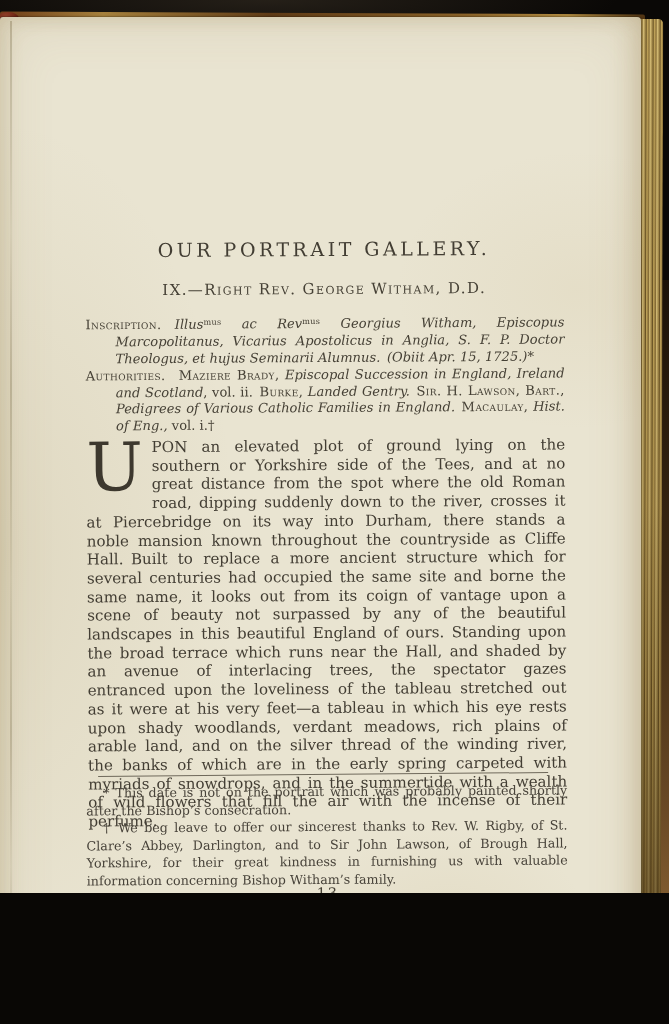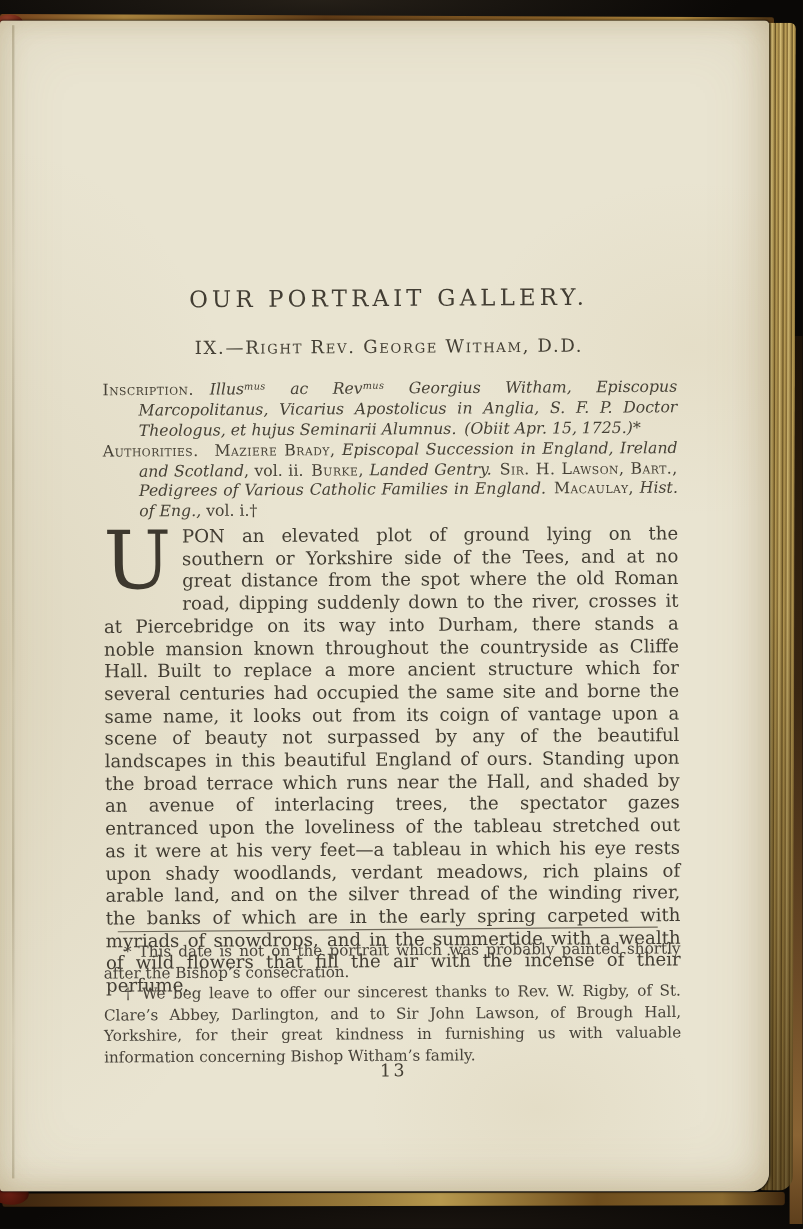--- a/index.html
+++ b/index.html
@@ -1,17 +1,17 @@
 <!DOCTYPE html>
 <html style="--paper: #e9e4d1; --ink: #423d33; --background: #0a0806; --gilt-light: #d8c078; --gilt-dark: #6b5526; --leather: #6b4a26; --knob-red: #6d2414;"><head>
 <meta charset="utf-8">
 <style>
   html,body { margin:0; padding:0; background:#090705; }
   .stage {
-    position:relative; width:669px; height:1024px; overflow:hidden;
+    position:relative; width:669px; height:893px; overflow:hidden;
     background:
       radial-gradient(500px 60px at 40% 0%, rgba(40,34,26,0.9), rgba(10,8,6,0) 70%),
       radial-gradient(500px 60px at 55% 100%, rgba(30,24,18,0.8), rgba(10,8,6,0) 70%),
       #0a0806;
     font-family:"DejaVu Serif","Liberation Serif",serif;
     color:var(--ink,#3e3a31);
   }
   
   .edge-top { position:absolute; left:0; top:13px; width:645px; height:8px; border-radius:2px;
     background:linear-gradient(90deg,#6e3c18,#a5803c 16%,#5e3a16 42%,#8a6228 72%,#b08a40 88%,#4e3212);
@@ -54,21 +54,21 @@
   .title { position:absolute; top:221px; left:85px; width:480px; margin:0; text-align:center;
     font-size:19px; font-weight:normal; letter-spacing:3.5px; color:#423d33; }
   .subtitle { position:absolute; top:263px; left:85px; width:480px; margin:0; text-align:center;
     font-size:15px; font-weight:normal; letter-spacing:1.4px; color:#454035; }
   .subtitle .run-sc { letter-spacing:1.4px; }
   .biblio { position:absolute; top:296px; left:86px; width:479px;
     font-size:13.1px; line-height:16.9px; text-align:justify; color:#464136; }
   .biblio p { margin:0; padding-left:30px; text-indent:-30px; }
   .run-sc { font-variant:small-caps; letter-spacing:0.4px; }
   .run-it { font-style:italic; }
-  .run-supit { font-style:italic; font-size:0.62em; vertical-align:0.48em; letter-spacing:0.3px; }
+  .run-supit { font-size:0.62em; vertical-align:0.48em; letter-spacing:0.3px; }
   .bodytext { position:absolute; top:420px; left:86px; width:479px; margin:0;
     font-size:15.1px; line-height:18.7px; text-align:justify; word-spacing:1.3px; color:#423d33; }
   .dropcap { float:left; font-size:67px; line-height:52px; height:56px; margin:3px 9px 0 0; color:#3d382e; }
   .fnrule { position:absolute; top:757px; left:96px; width:450px; height:0;
     border-top:1px solid #6f695b; transform:rotate(-0.15deg); }
   .footnotes { position:absolute; top:766px; left:84px; width:481px;
     font-size:12.7px; line-height:17.5px; text-align:justify; color:#48433a; }
   .footnotes p { margin:0; text-indent:17px; }
   .pagenum { position:absolute; top:868px; left:85px; width:480px; text-align:center;
     font-size:14.5px; letter-spacing:2px; color:#454035; }

